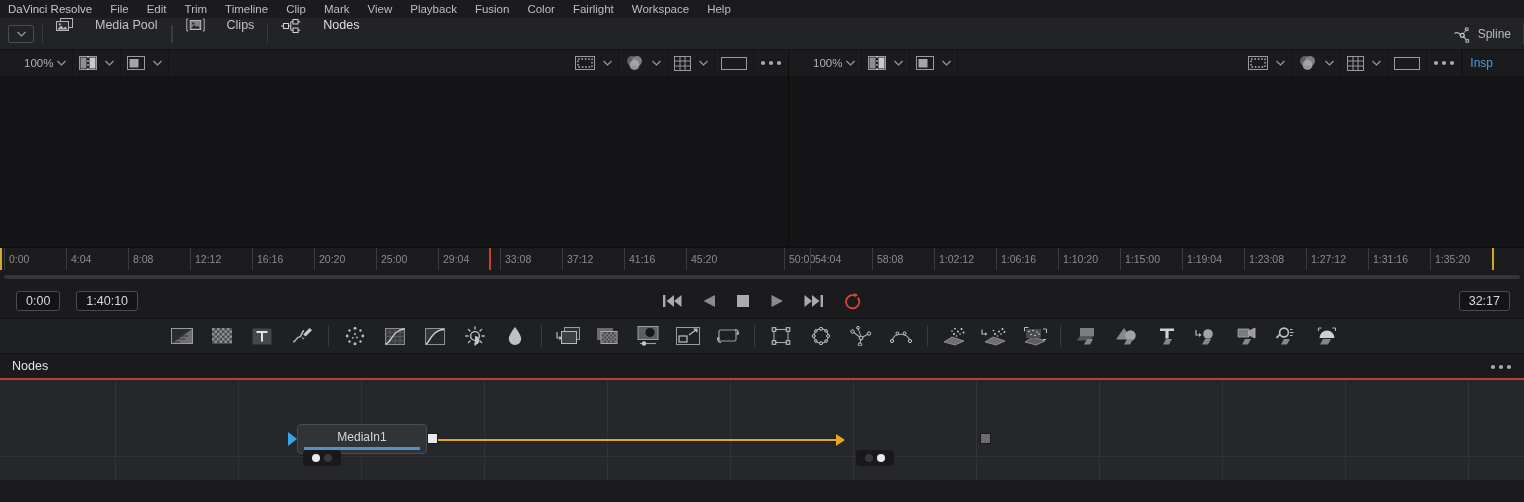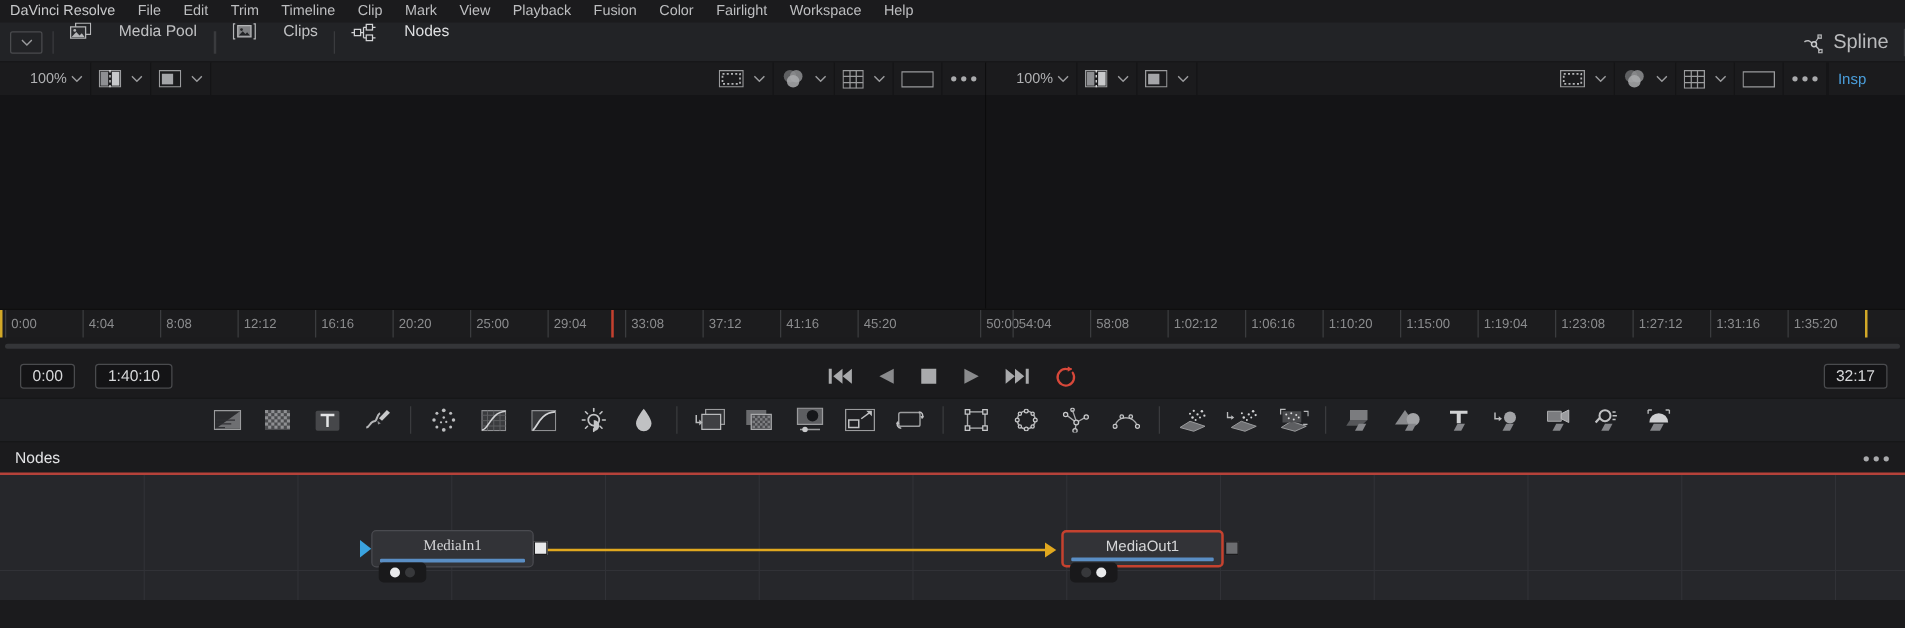--- a/index.html
+++ b/index.html
@@ -55,21 +55,21 @@
   .title-center > * { pointer-events: auto; }
   .proj-title { font-size: 13.5px; color: #e8e9ea; letter-spacing: .3px; font-weight: 400; }
   .title-div { width: 1px; height: 14px; background: #4c4d50; }
   .proj-state { font-size: 12px; color: #c5b34a; }
   .tt-right {
     position: absolute; right: 0; top: 0; height: 100%;
     display: flex; align-items: center; padding-right: 0;
   }
   .spline-btn {
     display: flex; align-items: center; gap: 5px;
-    padding: 0 12px 0 6px; height: 100%; font-size: 16px; color: #b9babc;
+    padding: 0 12px 0 6px; height: 100%; font-size: 12px; color: #b9babc;
   }
   .tt-endsep { width: 1px; height: 22px; background: #3a3b3e; }
 
   
   .viewer-bars { display: flex; height: 26px; background: #1b1b1d; }
   .vbar {
     height: 26px; background: #1b1b1d;
     display: flex; align-items: center;
     position: relative;
   }
@@ -956,34 +956,30 @@
       </svg>
     </span>
   </div>
 
   <div class="node-canvas">
 
     <div class="link-line" style="left:438px; top:59px; width:402px;"></div>
     <div class="link-arrow" style="left:836px; top:54px;"></div>
 
     <div class="in-tri blue" style="left:288px; top:52px;"></div>
-    <div class="node" style="left:297px; top:44px;font-family:Liberation Serif, serif;">
+    <div class="node" style="left:297px; top:44px;">
       <span class="node-label">MediaIn1</span>
       <span class="node-underline"></span>
     </div>
     <div class="port-out" style="left:427px; top:53px;"></div>
     <div class="node-badge" style="left:303px; top:70px;">
       <span class="bdot on"></span>
       <span class="bdot off"></span>
     </div>
 
-    <div class="node selected" style="left:849px; top:44px;">
-      <span class="node-label">MediaOut1</span>
-      <span class="node-underline"></span>
-    </div>
     <div class="port-out gray" style="left:980px; top:53px;"></div>
     <div class="node-badge" style="left:856px; top:70px;">
       <span class="bdot off"></span>
       <span class="bdot on"></span>
     </div>
   </div>
 
 </div>
 
 </body></html>

